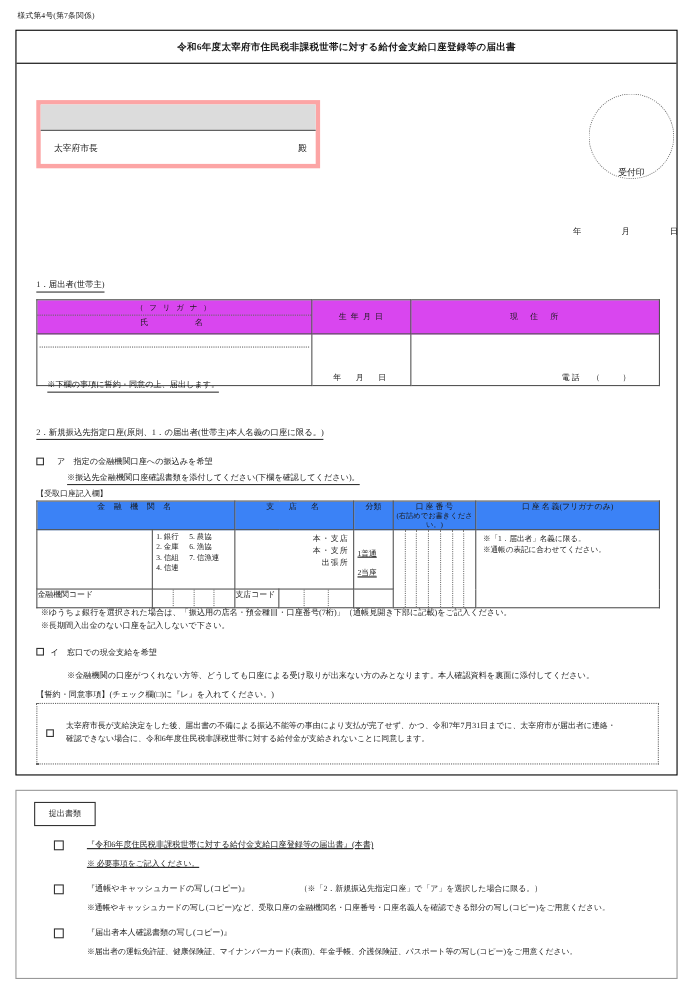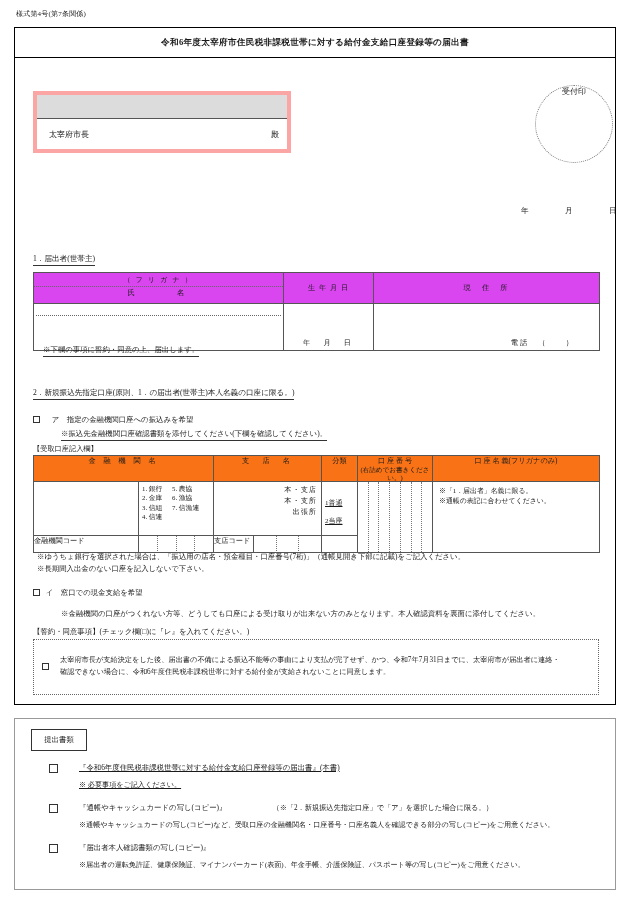--- a/index.html
+++ b/index.html
@@ -62,21 +62,21 @@
     font-size: 8px;
   }
 
   
   .stamp {
     position: absolute;
     left: 520px; top: 27px;
     width: 78px; height: 78px;
     border: 1.2px dotted #777;
     border-radius: 50%;
-    display: flex; align-items: flex-start; justify-content: center;
+    display: flex; align-items: flex-end; justify-content: center;
     font-size: 8px;
     color: #222;
   }
   .stamp-date {
     position: absolute;
     left: 506px; top: 148px;
     width: 96px;
     display: flex; justify-content: space-between;
     font-size: 7.6px;
     letter-spacing: 0.5px;
@@ -146,21 +146,21 @@
     font-size: 7.2px; letter-spacing: 3px;
   }
 
   
   .bank-tbl {
     position: absolute; left: 18px; top: 397px;
     width: 566px;
   }
   .bank-tbl td { border: 0.9px solid #555; }
   .bh {
-    background: #f97316;
+    background: #3b82f6;
     text-align: center;
     font-size: 7.2px;
     height: 26px;
   }
   .bh .sp { letter-spacing: 3px; }
   .bh .sub { font-size: 6.6px; letter-spacing: 0; display:block; line-height:1.15; }
   .type-list {
     font-size: 6.8px;
     line-height: 1.35;
     padding: 2px 0 0 3px;

